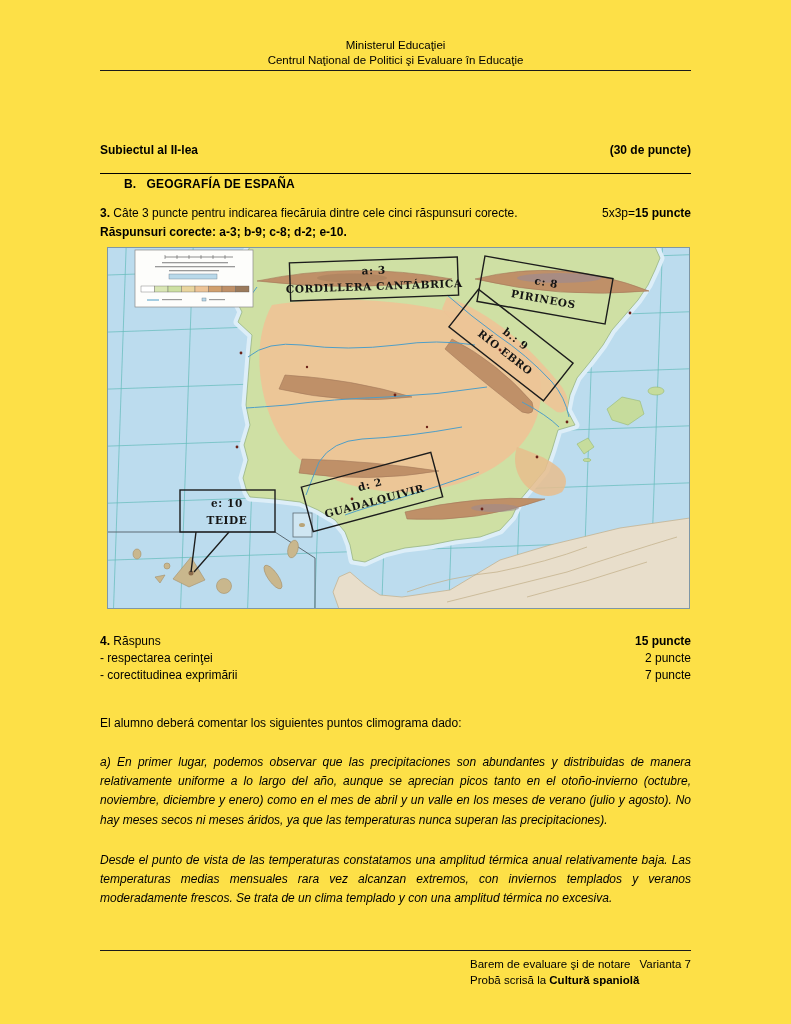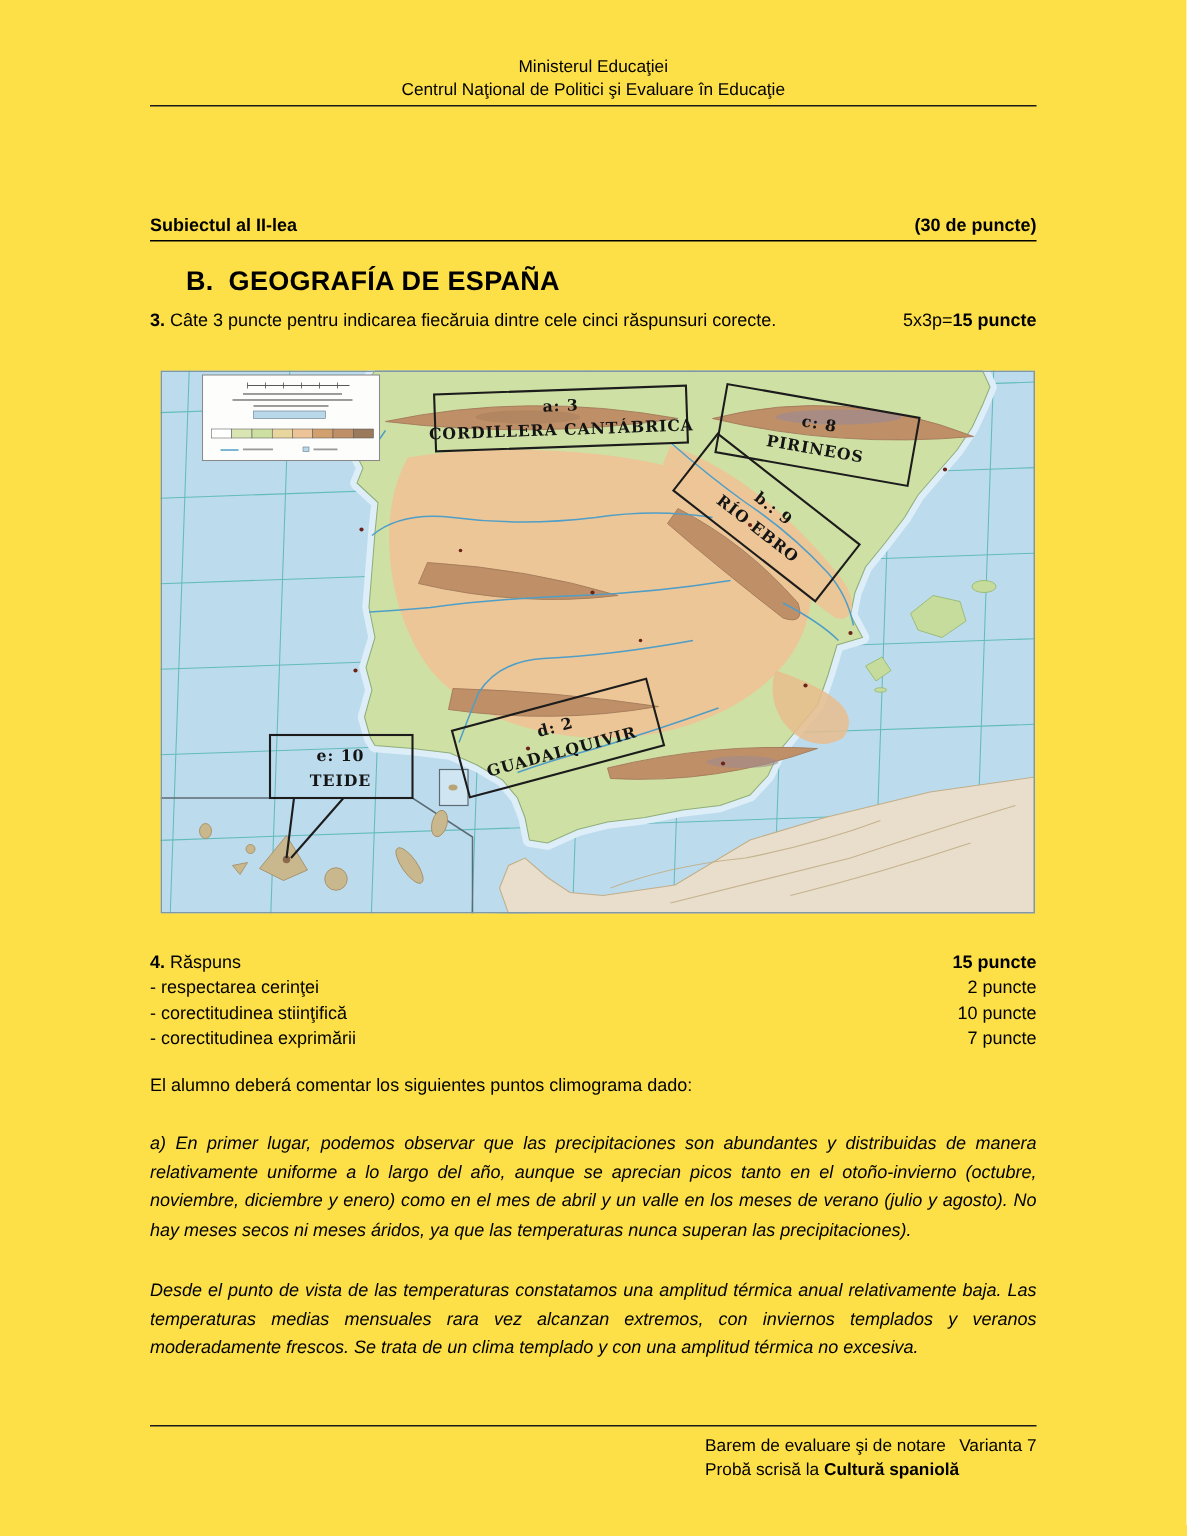--- a/index.html
+++ b/index.html
@@ -5,22 +5,22 @@
   html,body{margin:0;padding:0;background:#fff;}
   .page{position:relative;width:791px;height:1024px;background:#fde047;overflow:hidden;
         font-family:"Liberation Sans",sans-serif;color:#000;}
   .header{position:absolute;top:38px;left:100px;width:591px;text-align:center;
           font-size:11.5px;line-height:15px;}
   .rule{position:absolute;left:100px;width:591px;border-top:1.2px solid #1a1a1a;height:0;}
   .rule-header{top:70px;border-top-width:1.5px;}
   .rule-footer{top:950px;}
   .subject-row{position:absolute;top:143px;left:100px;width:591px;display:flex;
                justify-content:space-between;font-size:12px;font-weight:bold;
-               border-bottom:1.6px solid #000;padding-bottom:3px;}
-  .section-title{position:absolute;top:177px;left:124px;font-size:18px;font-weight:bold;
+               border-bottom:1.6px solid #000;padding-bottom:16px;}
+  .section-title{position:absolute;top:177px;left:124px;font-size:12px;font-weight:bold;
                  letter-spacing:.2px;}
   .section-title .sp{display:inline-block;width:10px;}
   .item3{position:absolute;top:204px;left:100px;width:591px;font-size:12px;line-height:19px;}
   .item3-l1{display:flex;justify-content:space-between;}
   .b{font-weight:bold;}
   .map-wrap{position:absolute;top:247px;left:107px;width:583px;height:362px;}
   .item4{position:absolute;top:633px;left:100px;width:591px;font-size:12px;line-height:17px;}
   .row{display:flex;justify-content:space-between;text-align:right;}
   .intro{position:absolute;top:716px;left:100px;width:591px;font-size:12px;}
   .para{position:absolute;left:100px;width:591px;font-size:12px;font-style:italic;
@@ -47,20 +47,21 @@
     <span>(30 de puncte)</span>
   </div>
 
   <div class="section-title"><span>B.</span><span class="sp"></span><span>GEOGRAFÍA DE ESPAÑA</span></div>
 
   <div class="item3">
     <div class="item3-l1">
       <span><span class="b">3.</span><span> Câte 3 puncte pentru indicarea fiecăruia dintre cele cinci răspunsuri corecte.</span></span>
       <span><span>5x3p=</span><span class="b">15 puncte</span></span>
     </div>
+    <div class="b">Răspunsuri corecte: a-3; b-9; c-8; d-2; e-10.</div>
   </div>
 
   <div class="map-wrap">
     <svg viewBox="0 0 583 362" width="583" height="362">
 
       <rect x="0" y="0" width="583" height="362" fill="#bcdcee"></rect>
 
       <g stroke="#4db3ad" stroke-width="0.7" opacity="0.8">
         <g transform="rotate(2 291 181)">
           <line x1="13" y1="-10" x2="13" y2="372"></line>
@@ -229,24 +230,20 @@
   <div class="item4">
     <div class="row">
       <span><span class="b">4.</span><span> Răspuns</span></span>
       <span class="b">15 puncte</span>
     </div>
     <div class="row">
       <span>- respectarea cerinţei</span>
       <span>2 puncte</span>
     </div>
     <div class="row">
-      <span>- corectitudinea stiinţifică</span>
-      <span>10 puncte</span>
-    </div>
-    <div class="row">
       <span>- corectitudinea exprimării</span>
       <span>7 puncte</span>
     </div>
   </div>
 
   <div class="intro">El alumno deberá comentar los siguientes puntos climograma dado:</div>
   <div class="para para-a">a) En primer lugar, podemos observar que las precipitaciones son abundantes y distribuidas de manera relativamente uniforme a lo largo del año, aunque se aprecian picos tanto en el otoño-invierno (octubre, noviembre, diciembre y enero) como en el mes de abril y un valle en los meses de verano (julio y agosto). No hay meses secos ni meses áridos, ya que las temperaturas nunca superan las precipitaciones).</div>
   <div class="para para-b">Desde el punto de vista de las temperaturas constatamos una amplitud térmica anual relativamente baja. Las temperaturas medias mensuales rara vez alcanzan extremos, con inviernos templados y veranos moderadamente frescos. Se trata de un clima templado y con una amplitud térmica no excesiva.</div>
 
   <div class="rule rule-footer"></div>

